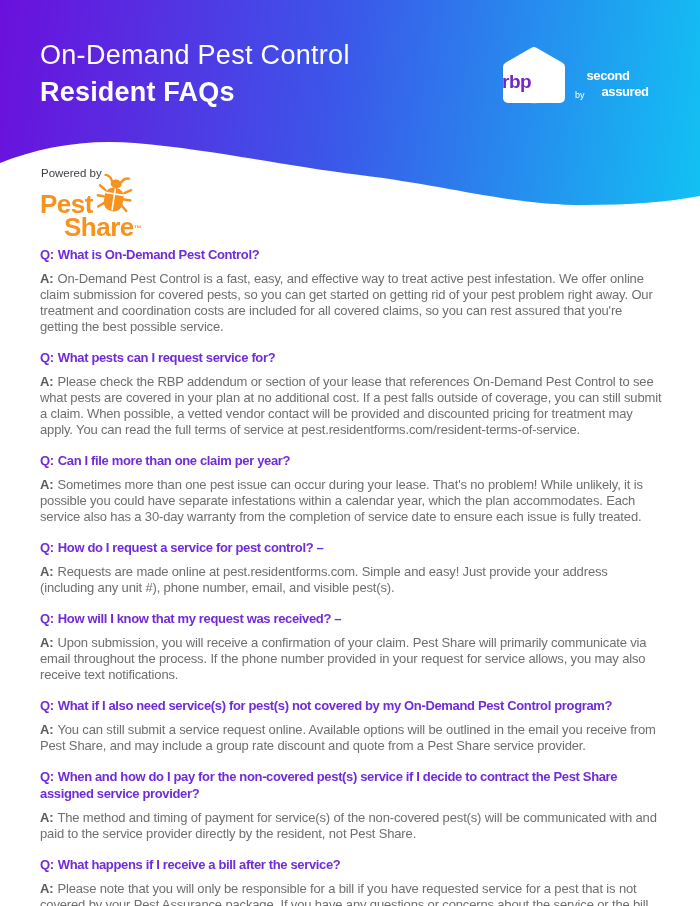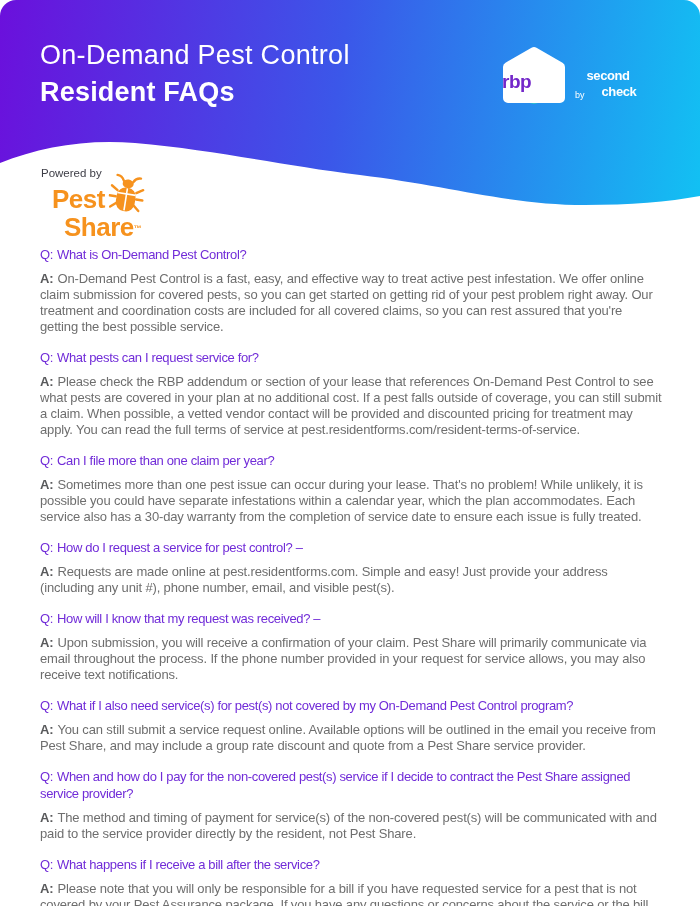--- a/index.html
+++ b/index.html
@@ -7,21 +7,21 @@
     --q_purple:#712CD8; --body_gray:#6E6E6E; --prefix_gray:#58595B;
     --orange:#F6921E; --teal:#2FC3CF; --rbp_purple:#7327C9; --powered_label:#3D3D46;
   }
   *{box-sizing:border-box;}
   html,body{margin:0;padding:0;}
   body{
     width:700px;height:906px;background:#ffffff;
     font-family:"Liberation Sans","DejaVu Sans",sans-serif;
     -webkit-font-smoothing:antialiased;
   }
-  #page{position:relative;width:700px;height:906px;overflow:hidden;background:#fff;border-radius:16px;}
+  #page{position:relative;width:700px;height:906px;overflow:hidden;background:#fff;}
 
   
   .hero{
     position:relative;height:215px;
     background:linear-gradient(97deg,var(--grad1) 0%,var(--grad2) 48%,var(--grad3) 100%);
   }
   .hero-wave{position:absolute;left:0;bottom:0;width:700px;height:80px;display:block;}
   .hero-title{
     position:absolute;left:40px;top:40px;color:#fff;
     font-size:27px;font-weight:400;letter-spacing:.3px;white-space:nowrap;
@@ -44,34 +44,34 @@
     color:var(--rbp_purple);font-size:19px;font-weight:700;letter-spacing:-.5px;
   }
   .sn{display:flex;align-items:flex-end;color:#fff;margin-left:9px;margin-top:12px;}
   .sn-by{font-size:9px;margin-top:3px;margin-right:2px;}
   .sn-lines{font-weight:700;font-size:13px;line-height:16px;letter-spacing:-.4px;}
   .sn-line2{margin-left:15px;}
 
   
   .powered{position:absolute;left:40px;top:167px;}
   .powered-label{font-size:11.5px;color:var(--powered_label);margin:0 0 3px 1px;}
-  .ps-row{display:flex;align-items:center;margin-left:12px;}
+  .ps-row{display:flex;align-items:flex-end;}
   .ps-word{
     color:var(--orange);font-weight:700;font-size:26px;line-height:23px;letter-spacing:-.5px;
   }
   .ps-bug{margin:-8px 0 0 4px;transform:rotate(9deg);}
   .ps-share-row{display:flex;align-items:center;margin-left:24px;}
   .ps-tm{font-size:8px;color:var(--orange);font-weight:700;margin-top:2px;}
 
   
   .faqs{margin:31px 40px 0 40px;width:622px;}
   .faq-item{margin:0 0 14px 0;}
   .q{
     margin:0 0 8px 0;color:var(--q_purple);
-    font-size:13px;font-weight:400;line-height:17px;letter-spacing:-.35px;
+    font-size:13px;font-weight:700;line-height:17px;letter-spacing:-.35px;
   }
   .q-prefix{margin-right:4px;}
   .a{margin:0;color:var(--body_gray);font-size:13px;line-height:16px;letter-spacing:-.15px;}
   .a-prefix{font-weight:700;color:var(--prefix_gray);margin-right:4px;}
 </style>
 </head>
 <body>
 
 <div id="page">
 
@@ -84,21 +84,21 @@
         <div class="rbp-diamond"></div>
         <svg class="rbp-house" width="64" height="64" viewBox="0 0 64 64">
           <polygon points="32,6 58,21 58,52 6,52 6,21" fill="#ffffff" stroke="#ffffff" stroke-width="10" stroke-linejoin="round"></polygon>
         </svg>
         <div class="rbp-text">rbp</div>
       </div>
       <div class="sn">
         <span class="sn-by">by</span>
         <span class="sn-lines">
           <div>second</div>
-          <div class="sn-line2">check</div>
+          <div class="sn-line2">assured</div>
         </span>
       </div>
     </div>
 
     <svg class="hero-wave" viewBox="0 0 700 80" preserveAspectRatio="none">
       <path d="M0,28 C40,12 85,4 135,8 C215,15 280,30 360,40 C450,51 510,70 585,70 C630,70 668,67 700,61 L700,80 L0,80 Z" fill="#ffffff"></path>
     </svg>
   </header>
 
   <div class="powered">

